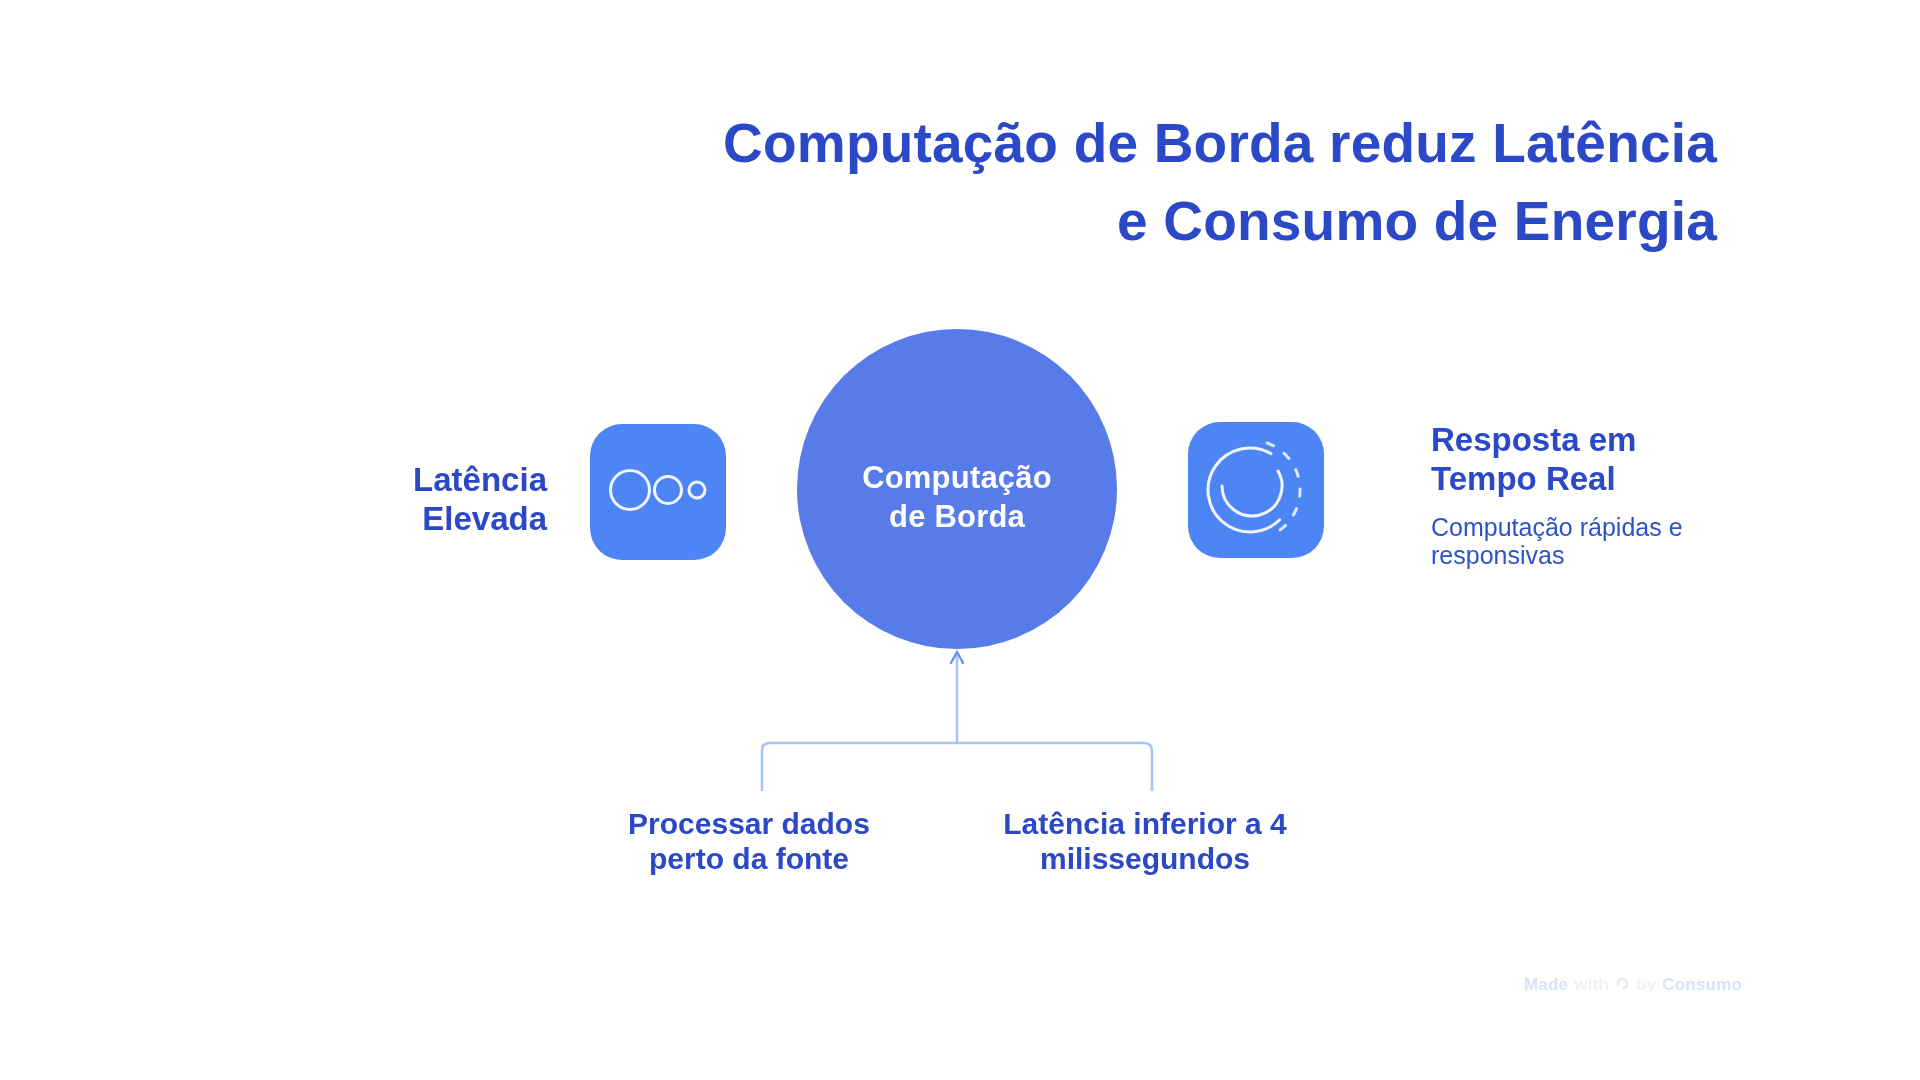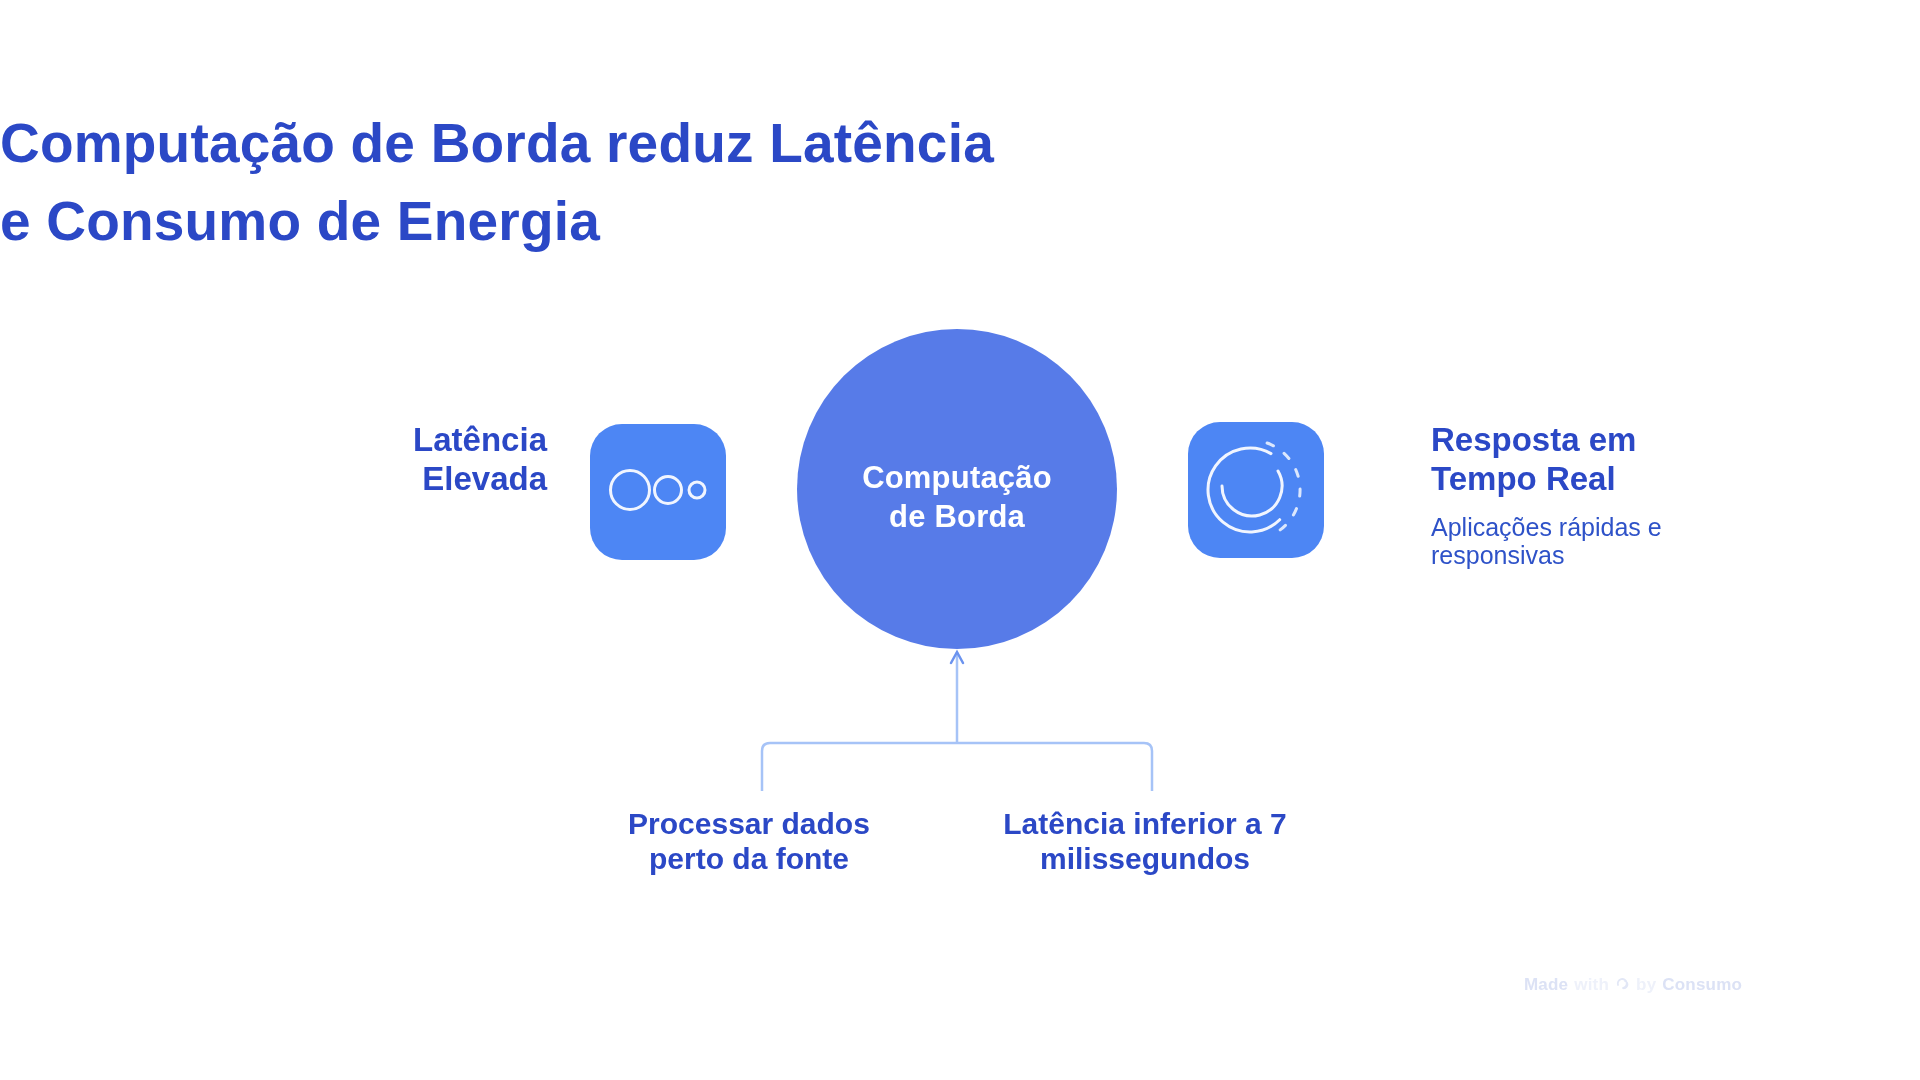--- a/index.html
+++ b/index.html
@@ -2,35 +2,35 @@
 <html style="--heading-text: #2b48c6; --body-text: #2e52c8; --node-fill: #577be8; --icon-fill: #4d86f4; --icon-stroke: #ffffff; --connector-line: #a6c3f7; --connector-arrow: #6b93ef; --watermark-text: #dce2f5;"><head>
 <meta charset="utf-8">
 <style>
   html,body{margin:0;padding:0;background:#ffffff;}
   .stage{
     position:relative;width:1920px;height:1080px;overflow:hidden;background:#ffffff;
     font-family:"Liberation Sans","DejaVu Sans",sans-serif;
   }
   
   .title{
-    position:absolute;top:104px;left:0;width:1717px;text-align:left;
+    position:absolute;top:104px;left:0;width:1717px;text-align:right;
     font-size:55px;line-height:1.42;font-weight:800;letter-spacing:.2px;
     color:var(--heading-text);
   }
   
   .side{position:absolute;top:421px;}
   .side h2{
     margin:0;font-size:33px;line-height:1.17;font-weight:800;
     color:var(--heading-text);
   }
   .side p{
     margin:15px 0 0 0;font-size:25px;line-height:1.12;font-weight:400;
     color:var(--body-text);
   }
-  .side.left{right:1373px;width:260px;text-align:right;}
+  .side.left{right:1373px;width:260px;text-align:right;margin-top:40px;}
   .side.right{left:1431px;width:280px;text-align:left;}
   
   .icon-tile{
     position:absolute;width:136px;height:136px;border-radius:32px;
     background:var(--icon-fill);
   }
   .icon-tile.left-tile{left:590px;top:424px;}
   .icon-tile.right-tile{left:1188px;top:422px;}
   .icon-tile svg{position:absolute;inset:0;}
   
@@ -92,31 +92,31 @@
       <path d="M 83 31.6 A 42 42 0 1 0 91.7 97.7" fill="none" stroke="#ffffff" stroke-width="3" stroke-linecap="round" opacity="0.92"></path>
 
       <path d="M 79.1 21 A 50 50 0 0 1 90.7 109" fill="none" stroke="#ffffff" stroke-width="3" stroke-linecap="round" stroke-dasharray="7 13" opacity="0.8"></path>
 
       <path d="M 34 64 A 30 30 0 1 0 90 49" fill="none" stroke="#ffffff" stroke-width="3" stroke-linecap="round" opacity="0.92"></path>
     </svg>
   </div>
 
   <section class="side right">
     <h2>Resposta em Tempo Real</h2>
-    <p>Aplicações rápidas e responsivas</p>
+    <p>Computação rápidas e responsivas</p>
   </section>
 
   <svg class="connector" width="1920" height="1080" viewBox="0 0 1920 1080">
     <path d="M 957 652 L 957 743" fill="none" stroke="var(--connector-line)" stroke-width="2.5"></path>
     <path d="M 762 791 L 762 751 Q 762 743 770 743 L 1144 743 Q 1152 743 1152 751 L 1152 791" fill="none" stroke="var(--connector-line)" stroke-width="2.5"></path>
     <polyline points="951,663 957,652 963,663" fill="none" stroke="var(--connector-arrow)" stroke-width="2.5" stroke-linecap="round"></polyline>
   </svg>
 
   <div class="outcome first">Processar dados perto da fonte</div>
-  <div class="outcome second">Latência inferior a 7 milissegundos</div>
+  <div class="outcome second">Latência inferior a 4 milissegundos</div>
 
   <div class="watermark">
     <span class="wm-strong">Made</span>
     <span class="wm-soft">with</span>
     <span class="wm-glyph">
       <svg width="15" height="15" viewBox="0 0 15 15">
         <path d="M 3 10 A 4.5 4.5 0 1 1 7.5 13 A 3 3 0 1 0 10 6" fill="none" stroke="#e2e7f6" stroke-width="1.8" stroke-linecap="round"></path>
       </svg>
     </span>
     <span class="wm-soft">by</span>

